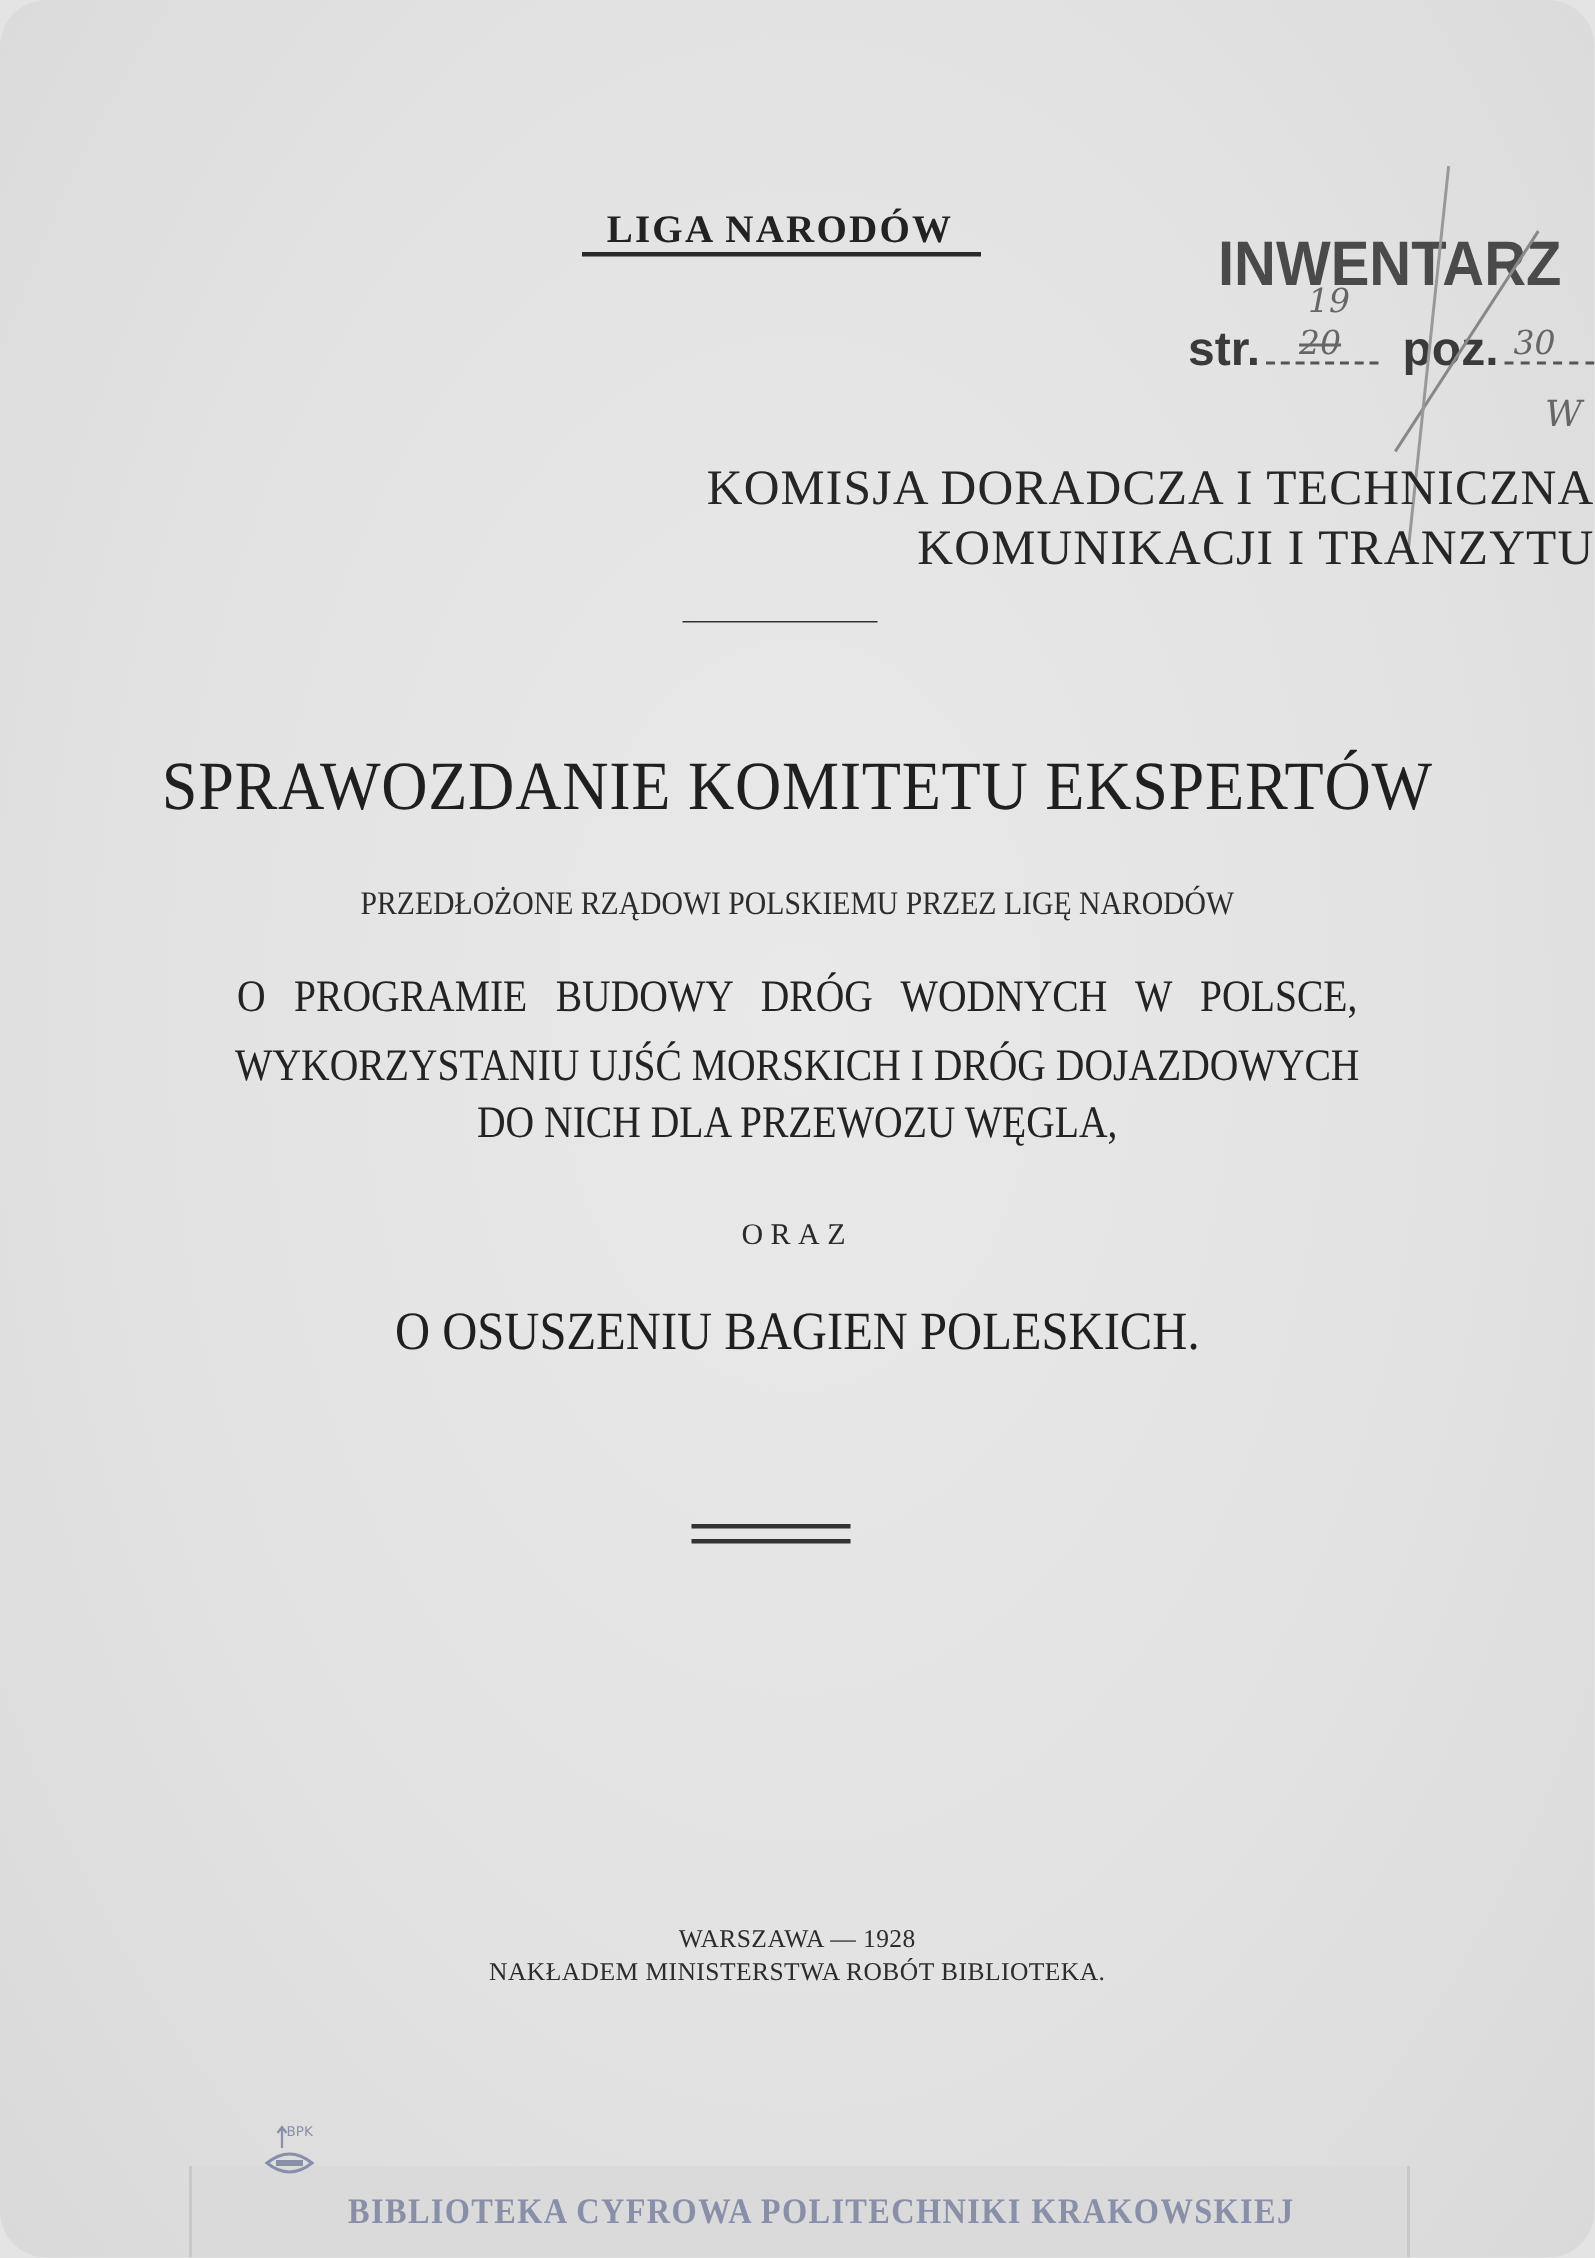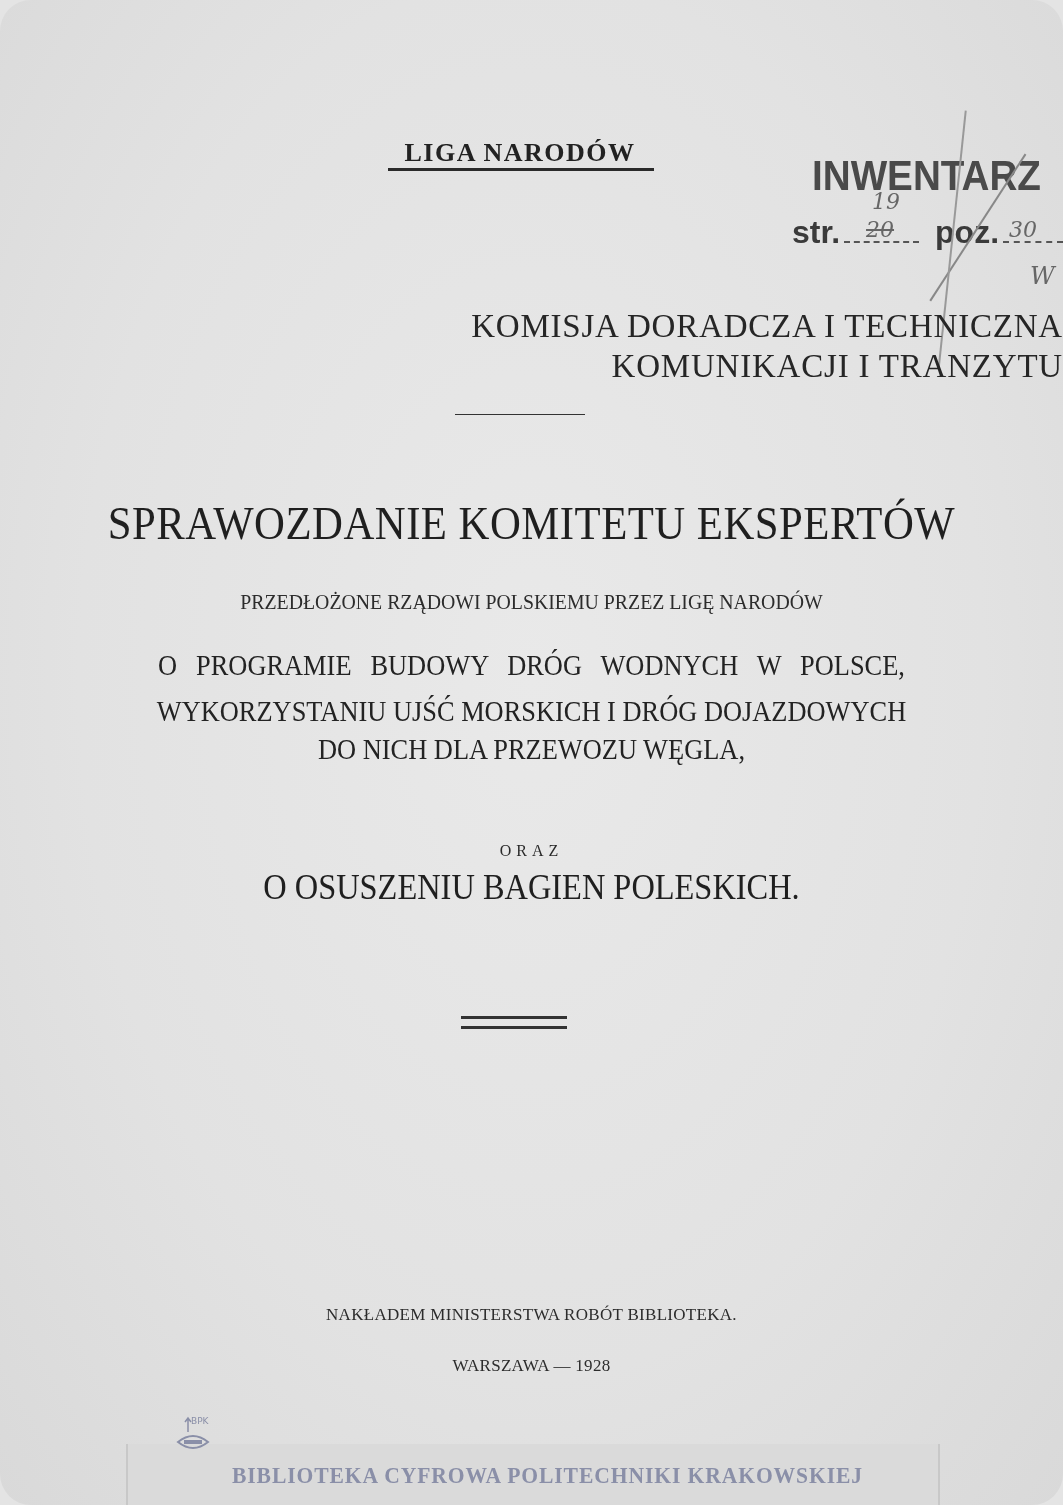--- a/index.html
+++ b/index.html
@@ -26,27 +26,27 @@
     .komisja1 { top: 306px; }
     .komisja2 { top: 346px; }
     .short-rule { top: 414px; left: 455px; width: 130px; height: 1px; background: #333; }
 
     .main-title { top: 497px; font-size: 46px; letter-spacing: 0.5px; color: #1f1f1f; transform: scaleX(0.93); transform-origin: center; }
     .sub { top: 589px; font-size: 22px; color: #2c2c2c; transform: scaleX(0.9); transform-origin: center; }
     .prog { font-size: 30px; color: #232323; transform: scaleX(0.88); transform-origin: center; }
     .prog1 { top: 648px; word-spacing: 14px; }
     .prog2 { top: 694px; }
     .prog3 { top: 732px; }
-    .oraz { top: 812px; font-size: 16px; letter-spacing: 5px; margin-top: 30px; }
+    .oraz { top: 812px; font-size: 20px; letter-spacing: 5px; }
     .osusz { top: 866px; font-size: 36px; color: #1f1f1f; transform: scaleX(0.9); transform-origin: center; }
 
     .double-rule-1 { top: 1016px; left: 461px; width: 106px; height: 3px; background: #333; }
     .double-rule-2 { top: 1026px; left: 461px; width: 106px; height: 3px; background: #333; }
 
-    .place { top: 1356px; font-size: 17px; color: #2c2c2c; letter-spacing: 0.3px; }
+    .place { top: 1283px; font-size: 17px; color: #2c2c2c; letter-spacing: 0.3px; }
     .publisher { top: 1305px; font-size: 17px; color: #2c2c2c; letter-spacing: 0.3px; }
 
     .footer-band { top: 1444px; left: 126px; width: 810px; height: 61px; background: #dadada; border-left: 2px solid #c8c8c8; border-right: 2px solid #c8c8c8; }
     .footer-text { top: 1462px; left: 232px; font-size: 24px; font-weight: bold; color: #8a8fa8; letter-spacing: 1px; transform: scaleX(0.9); transform-origin: left; }
     .logo { top: 1412px; left: 170px; width: 46px; height: 46px; }
 
     .stroke-line { position: absolute; background: #888; height: 1.5px; transform-origin: left center; }
   </style>
 </head>
 <body>

